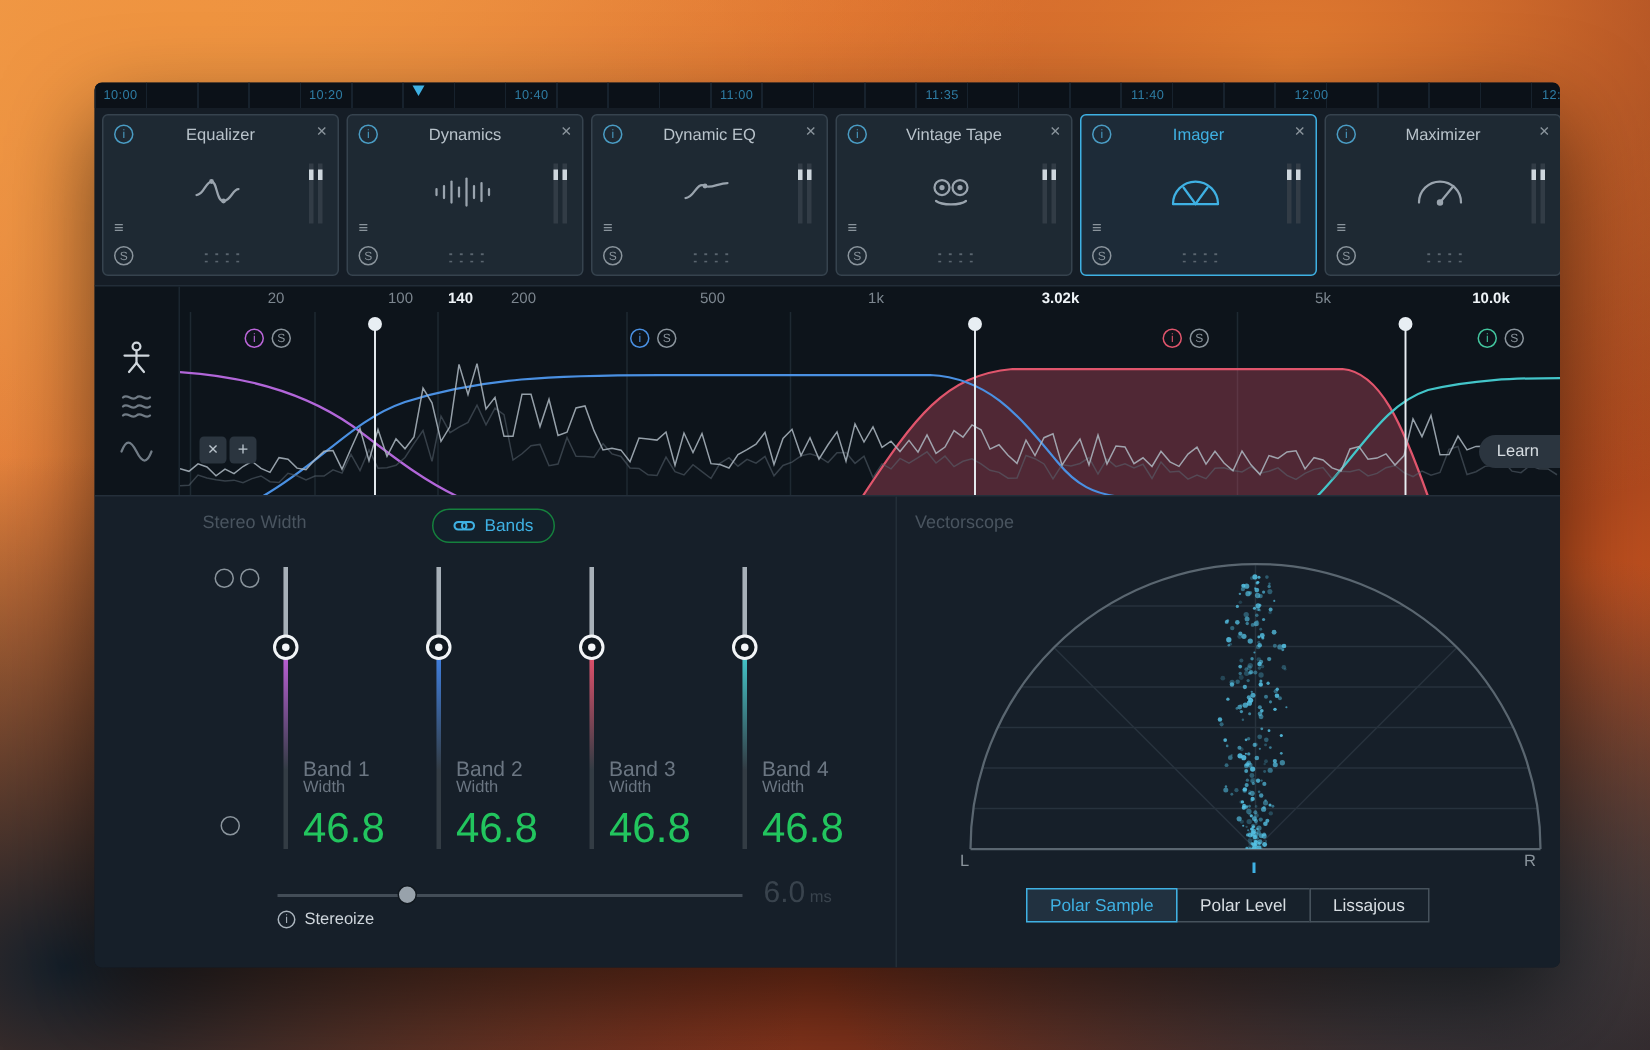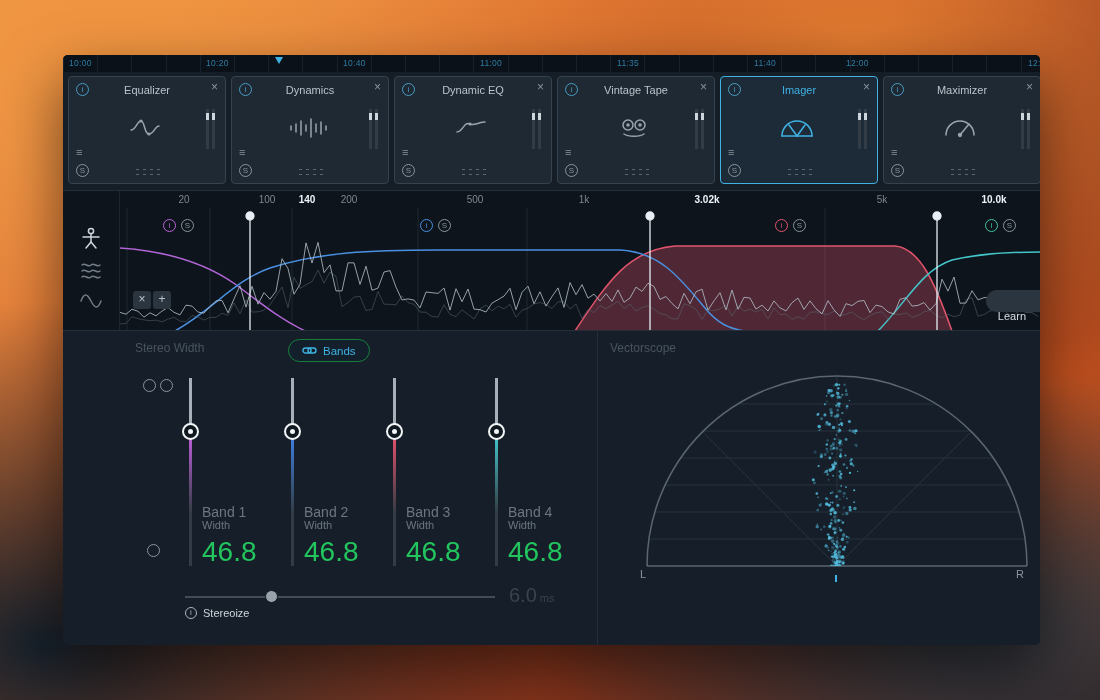--- a/index.html
+++ b/index.html
@@ -44,21 +44,21 @@
   .spec { position:absolute; left:0; top:135px; width:100%; height:140px; background:#0d141b; border-top:1px solid #222d38; }
   .spec .tools { position:absolute; left:0; top:0; width:57px; height:100%; border-right:1px solid #1b2630; }
   .spec .tools svg { position:absolute; left:17px; }
   .freq { position:absolute; top:3px; font-size:10px; color:#7d8790; transform:translateX(-50%); }
   .freq.x { color:#eef3f7; font-weight:bold; }
   .spec-svg { position:absolute; left:57px; top:17px; width:920px; height:123px; }
   .btog { position:absolute; top:28px; display:flex; gap:5px; align-items:center; }
   .btog .s { color:#8a949c; }
   .xplus { position:absolute; left:70px; top:100px; display:flex; gap:2px; }
   .xplus span { width:18px; height:18px; background:#2b353f; border-radius:3px; color:#b8c2ca; font-size:12px; line-height:17px; text-align:center; }
-  .learn { position:absolute; right:0; top:99px; height:22px; line-height:22px; padding:15px 14px 0 12px; background:#2b353f; border-radius:11px 0 0 11px; font-size:11px; color:#d7dde2; }
+  .learn { position:absolute; right:0; top:99px; height:22px; line-height:22px; padding:0 14px 0 12px; background:#2b353f; border-radius:11px 0 0 11px; font-size:11px; color:#d7dde2; }
   
   .lower { position:absolute; left:0; top:275px; width:100%; height:315px; background:#161f29; border-top:1px solid #242f3a; }
   .vdiv { position:absolute; left:534px; top:0; bottom:0; width:1px; background:#232e38; }
   .ptitle { position:absolute; font-size:12px; color:#49545f; }
   .bands-btn { position:absolute; left:225px; top:8px; height:23px; padding:0 13px; display:flex; align-items:center; gap:6px; border:1px solid #15803d; border-radius:12px; background:#13202b; color:#3fb1e3; font-size:11.5px; }
   .stereo-oo { position:absolute; left:80px; top:48px; display:flex; gap:4px; }
   .stereo-oo i, .mono-o i { display:block; width:13px; height:13px; border:1.5px solid #8a949c; border-radius:50%; }
   .mono-o { position:absolute; left:84px; top:213px; }
   .band-col { position:absolute; top:47px; width:110px; height:240px; }
   .vtrack { position:absolute; left:0; top:0; width:3px; height:188px; background:#333c44; }
@@ -91,21 +91,21 @@
 
 <div class="win">
 
   <div class="timeline">
     <span class="tl" style="left:6px">10:00</span>
     <span class="tl" style="left:143px">10:20</span>
     <span class="tl" style="left:280px">10:40</span>
     <span class="tl" style="left:417px">11:00</span>
     <span class="tl" style="left:554px">11:35</span>
     <span class="tl" style="left:691px">11:40</span>
-    <span class="tl" style="left:783px">12:00</span>
+    <span class="tl" style="left:800px">12:00</span>
     <span class="tl" style="left:965px">12:2</span>
     <span class="playhead" style="left:212px"></span>
   </div>
 
   <div class="modrow">
 
     <div class="card" style="left:5px">
       <i class="cir info">i</i>
       <span class="name">Equalizer</span>
       <span class="close">×</span>
@@ -687,15 +687,20 @@
           <circle cx="206.1" cy="153.3" r="0.99" fill="#56c5e8" opacity="0.33"></circle>
           <circle cx="199.3" cy="44.5" r="1.03" fill="#56c5e8" opacity="0.81"></circle>
           <circle cx="212.4" cy="60.5" r="1.62" fill="#56c5e8" opacity="0.74"></circle>
           <circle cx="202.2" cy="63.7" r="0.99" fill="#56c5e8" opacity="0.81"></circle>
           <circle cx="217.9" cy="147.5" r="1.77" fill="#56c5e8" opacity="0.59"></circle>
         </g>
     </svg>
     <span class="vlab" style="left:577px">L</span>
     <span class="vlab" style="left:953px">R</span>
     <span class="vtick"></span>
+    <div class="modes">
+      <button class="sel">Polar Sample</button>
+      <button>Polar Level</button>
+      <button>Lissajous</button>
+    </div>
 
   </div>
 </div>
 
 </body></html>

